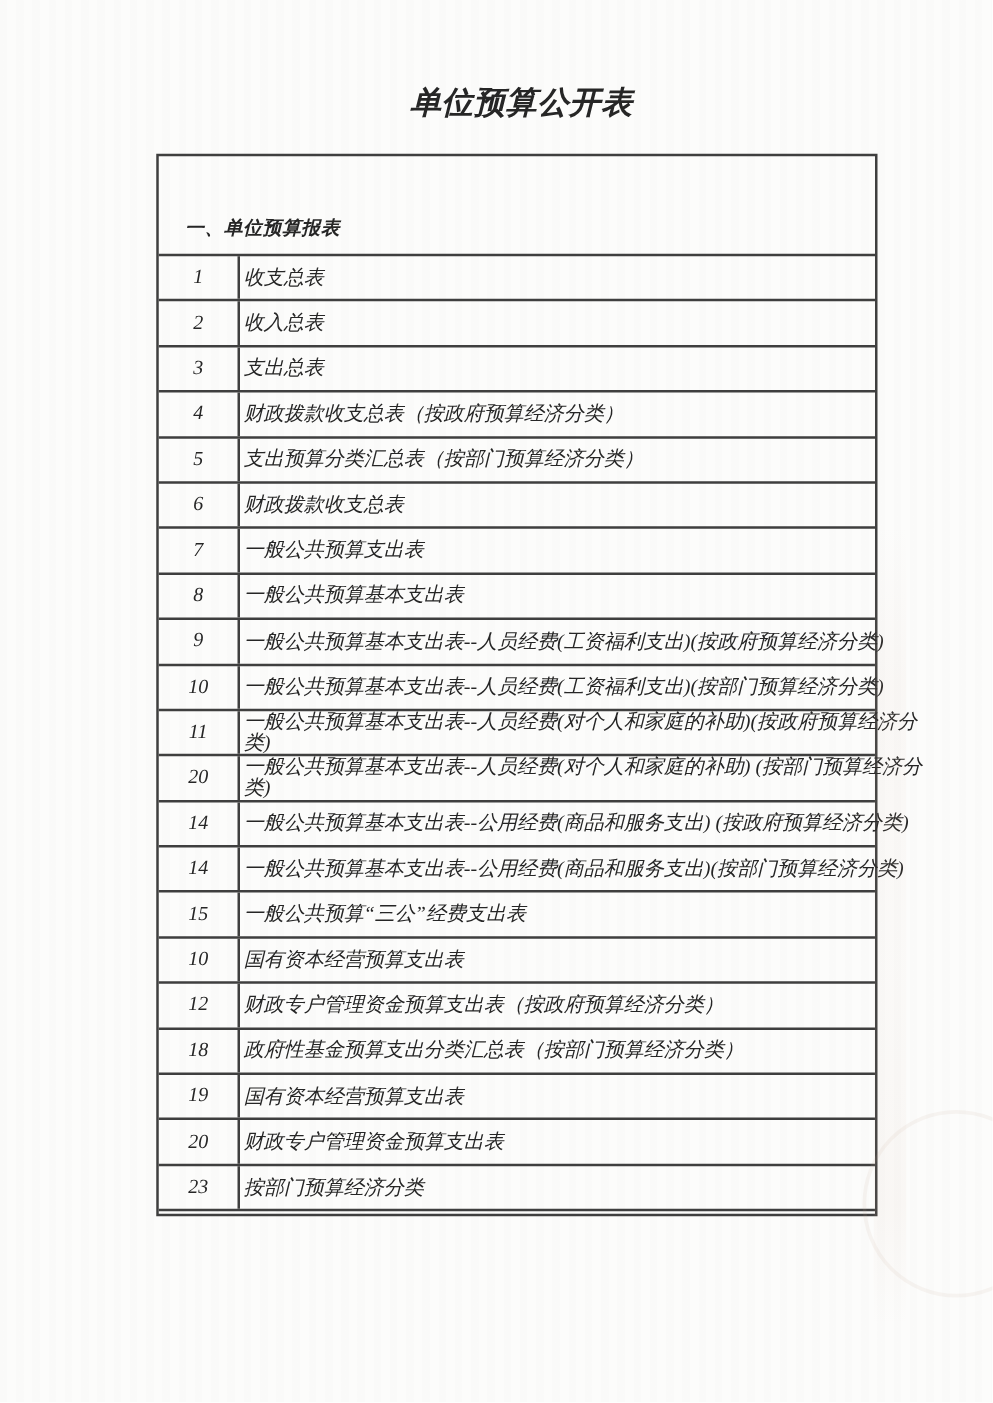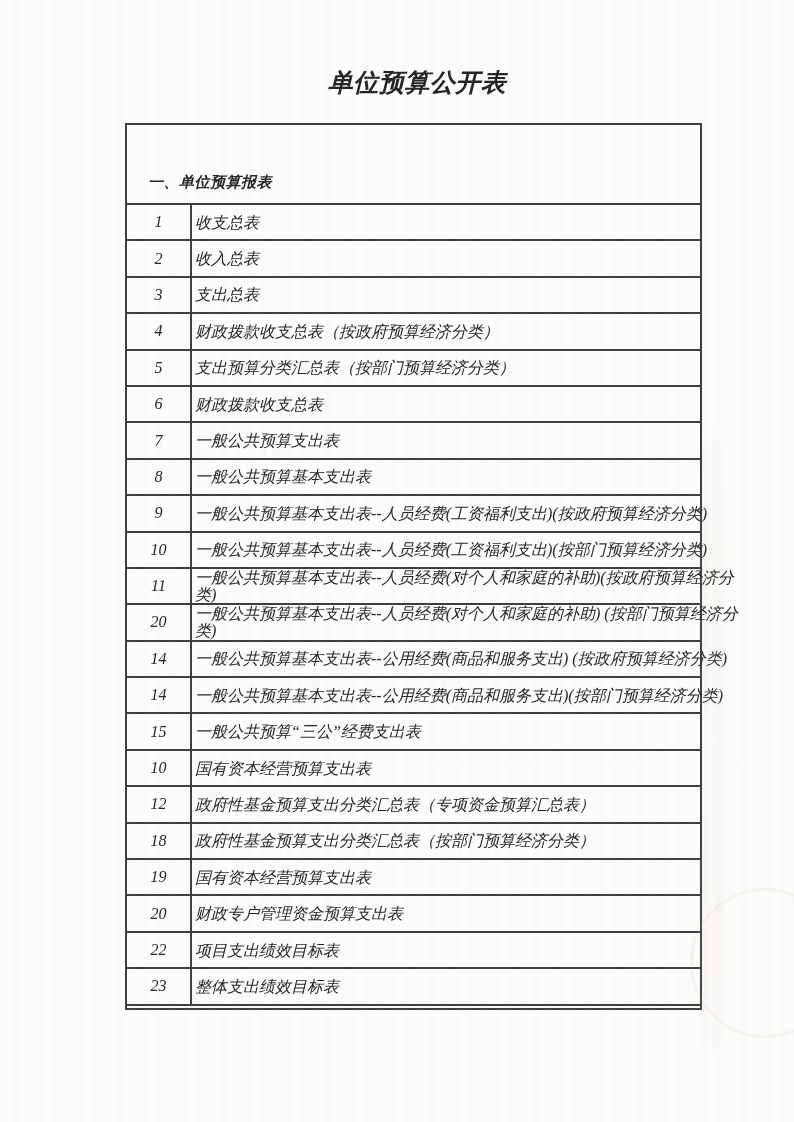--- a/index.html
+++ b/index.html
@@ -222,21 +222,21 @@
         </div>
         <div class="row">
           <div class="cell-no">10</div>
           <div class="cell-name">
             <div class="name-text">国有资本经营预算支出表</div>
           </div>
         </div>
         <div class="row">
           <div class="cell-no">12</div>
           <div class="cell-name">
-            <div class="name-text">政府性基金预算支出分类汇总表（专项资金预算汇总表）</div>
+            <div class="name-text">财政专户管理资金预算支出表（按政府预算经济分类）</div>
           </div>
         </div>
         <div class="row">
           <div class="cell-no">18</div>
           <div class="cell-name">
             <div class="name-text">政府性基金预算支出分类汇总表（按部门预算经济分类）</div>
           </div>
         </div>
         <div class="row">
           <div class="cell-no">19</div>
@@ -244,29 +244,23 @@
             <div class="name-text">国有资本经营预算支出表</div>
           </div>
         </div>
         <div class="row">
           <div class="cell-no">20</div>
           <div class="cell-name">
             <div class="name-text">财政专户管理资金预算支出表</div>
           </div>
         </div>
         <div class="row">
-          <div class="cell-no">22</div>
-          <div class="cell-name">
-            <div class="name-text">项目支出绩效目标表</div>
-          </div>
-        </div>
-        <div class="row">
           <div class="cell-no">23</div>
           <div class="cell-name">
-            <div class="name-text">整体支出绩效目标表</div>
+            <div class="name-text">按部门预算经济分类</div>
           </div>
         </div>
       </div>
   </div>
 
   <div class="artifact artifact-circle"></div>
   <div class="artifact artifact-band"></div>
 
 </div>
 

